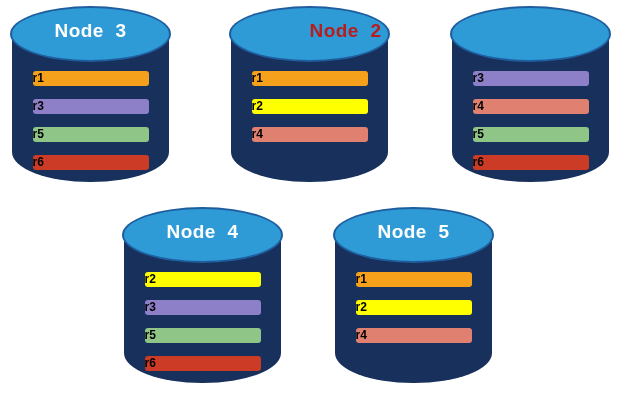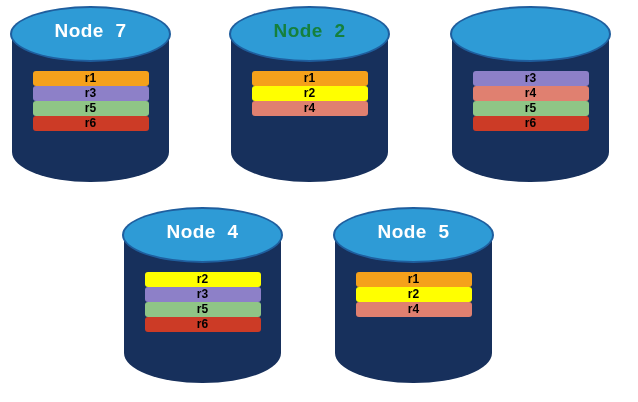--- a/index.html
+++ b/index.html
@@ -57,51 +57,51 @@
   }
   .replicas {
     position: absolute;
     left: 0;
     top: 63px;
     width: 157px;
     z-index: 4;
   }
   .replica {
     position: relative;
-    margin: 0 auto 0 auto;
+    margin: 0 auto 13px auto;
     width: 116px;
     height: 15px;
     border-radius: 3px;
     color: #000000;
     font-size: 12px;
     font-weight: bold;
     line-height: 15px;
-    text-align: center;
+    text-align: left;
   }
   .replica:last-child { margin-bottom: 0; }
 </style>
 </head>
 <body>
 
 <div id="canvas" style="background: rgb(255, 255, 255);">
     <div class="node" style="left: 12px; top: 8px;">
       <div class="cyl-body" style="background: rgb(23, 48, 92);"></div>
       <div class="cyl-top" style="background: rgb(46, 155, 214); box-shadow: rgb(31, 94, 158) 0px 0px 0px 2px;"></div>
-      <div class="node-label" style="color: rgb(255, 255, 255);">Node  7</div>
+      <div class="node-label" style="color: rgb(255, 255, 255);">Node  3</div>
       <div class="replicas">
         <div class="replica" style="background: rgb(245, 161, 27);">r1</div>
         <div class="replica" style="background: rgb(141, 128, 200);">r3</div>
         <div class="replica" style="background: rgb(143, 197, 134);">r5</div>
         <div class="replica" style="background: rgb(204, 59, 38);">r6</div>
       </div>
     </div>
     <div class="node" style="left: 231px; top: 8px;">
       <div class="cyl-body" style="background: rgb(23, 48, 92);"></div>
       <div class="cyl-top" style="background: rgb(46, 155, 214); box-shadow: rgb(31, 94, 158) 0px 0px 0px 2px;"></div>
-      <div class="node-label" style="color: #15803d;">Node  2</div>
+      <div class="node-label" style="color: #b91c1c; padding-left: 36px;">Node  2</div>
       <div class="replicas">
         <div class="replica" style="background: rgb(245, 161, 27);">r1</div>
         <div class="replica" style="background: rgb(255, 255, 0);">r2</div>
         <div class="replica" style="background: rgb(224, 128, 112);">r4</div>
       </div>
     </div>
     <div class="node" style="left: 452px; top: 8px;">
       <div class="cyl-body" style="background: rgb(23, 48, 92);"></div>
       <div class="cyl-top" style="background: rgb(46, 155, 214); box-shadow: rgb(31, 94, 158) 0px 0px 0px 2px;"></div>
       <div class="replicas">

